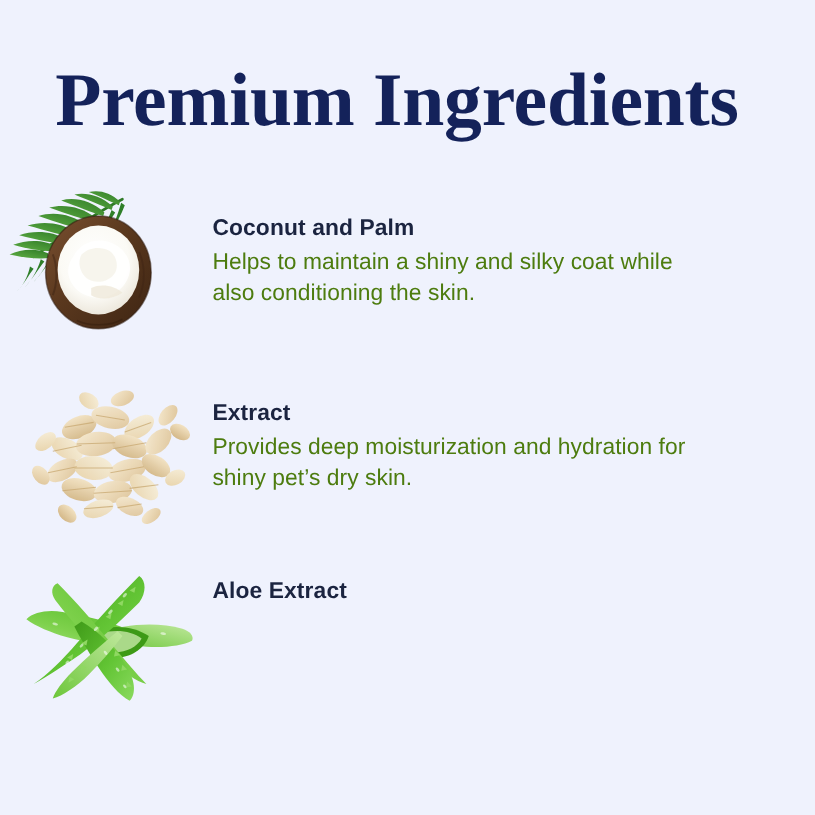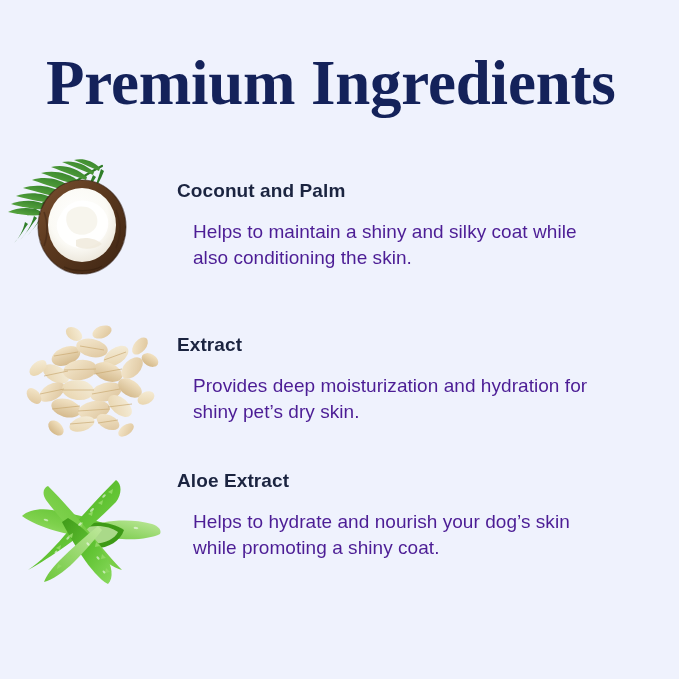--- a/index.html
+++ b/index.html
@@ -70,36 +70,36 @@
     font-weight: 700;
     color: #1b2440;
     line-height: 25px;
     margin: 0 0 3px 0;
     letter-spacing: 0.1px;
   }
   .ingredient-desc {
     font-family: "Liberation Sans", sans-serif;
     font-size: 19px;
     font-weight: 400;
-    color: #4c1d95;
+    color: #4d7c0f;
     line-height: 26px;
-    margin: 16px;
+    margin: 0;
     max-width: 400px;
     letter-spacing: 0.05px;
   }
 
   
   .row-coconut .ingredient-figure { left: 4px;  top: 2px;  width: 132px; height: 130px; }
   .row-coconut .ingredient-text   { top: 28px; }
 
   .row-oatmeal .ingredient-figure { left: 22px; top: 16px; width: 142px; height: 124px; }
   .row-oatmeal .ingredient-text   { top: 32px; }
 
   .row-aloe    .ingredient-figure { left: 12px; top: 20px; width: 152px; height: 122px; }
-  .row-aloe    .ingredient-text   { top: 18px; }
+  .row-aloe    .ingredient-text   { top: 30px; }
 </style>
 </head>
 <body>
 
 <div class="page">
 
   <div class="page-title">Premium Ingredients</div>
 
   <div class="ingredient-list">
 
@@ -305,18 +305,17 @@
               <ellipse cx="86" cy="88" rx="2.0" ry="1.1" transform="rotate(48 86 88)"></ellipse>
               <ellipse cx="92" cy="102" rx="1.8" ry="1.0" transform="rotate(48 92 102)"></ellipse>
               <ellipse cx="124" cy="58" rx="2.4" ry="1.1" transform="rotate(8 124 58)"></ellipse>
               <ellipse cx="34" cy="50" rx="2.4" ry="1.1" transform="rotate(16 34 50)"></ellipse>
             </g>
           </g>
         </svg>
       </div>
       <div class="ingredient-text">
         <p class="ingredient-name">Aloe Extract</p>
-        <p class="ingredient-desc">Helps to hydrate and nourish your dog’s skin while promoting a shiny coat.</p>
       </div>
     </div>
 
   </div>
 </div>
 
 </body></html>

